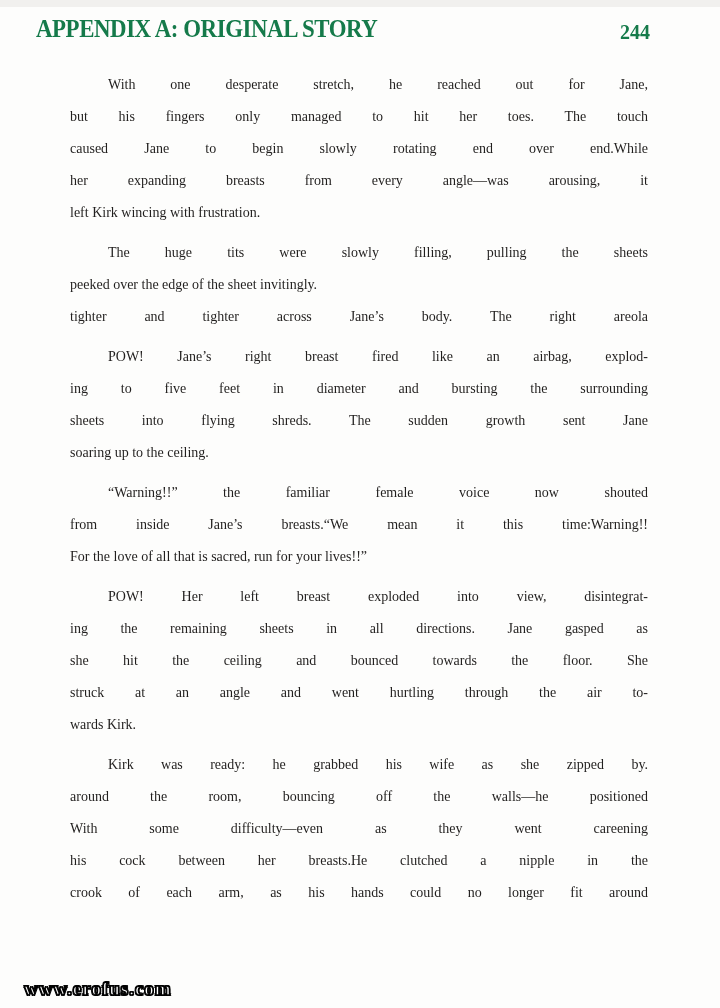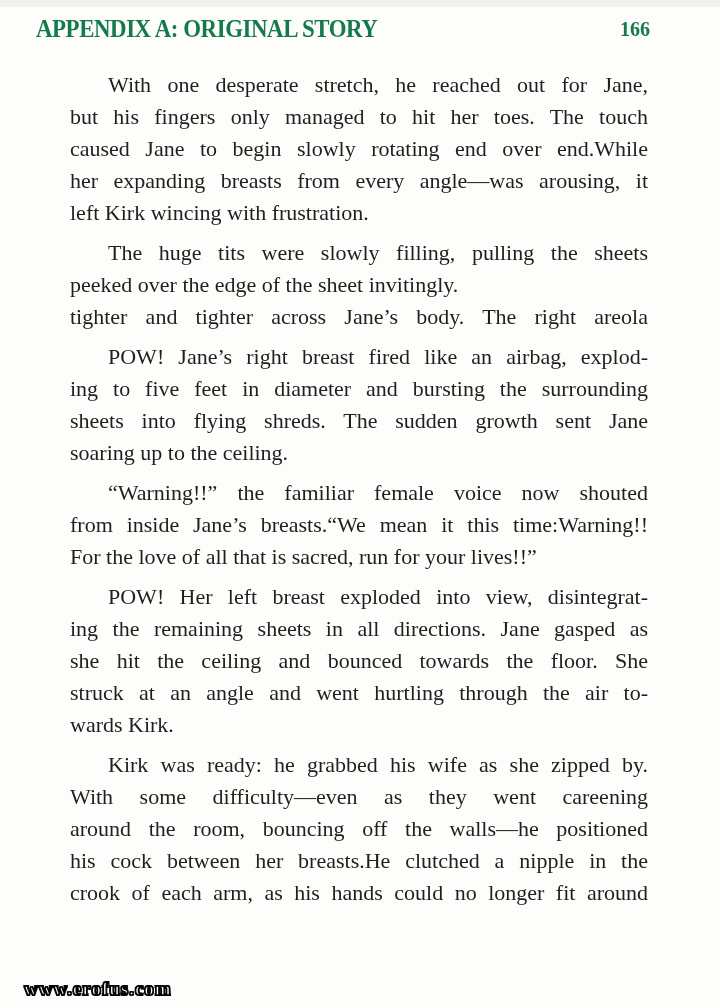--- a/index.html
+++ b/index.html
@@ -16,21 +16,21 @@
     font-family:"Liberation Serif", serif;
     position:relative;
     overflow:hidden;
   }
   .scan-edge{
     position:absolute;top:0;left:0;width:720px;height:7px;
     background:#f1f0ee;
   }
   .page-header{
     position:absolute;left:36px;right:70px;top:14px;
-    display:flex;justify-content:space-between;align-items:center;
+    display:flex;justify-content:space-between;align-items:flex-end;
   }
   .page-header h1{
     margin:0;
     font-size:26px;
     font-weight:bold;
     color:var(--green);
     letter-spacing:-0.5px;
     transform:scaleX(0.88);
     transform-origin:left center;
     white-space:nowrap;
@@ -40,21 +40,21 @@
     font-weight:bold;
     color:var(--green);
   }
   .story{
     position:absolute;
     left:70px;top:69px;width:578px;
     color:var(--ink);
   }
   .paragraph{margin:0 0 8px 0;}
   .line{
-    font-size:22px;
+    font-size:14px;
     line-height:32px;
     text-align:justify;
     text-align-last:justify;
   }
   .line.indent{padding-left:38px;}
   .line.endline{text-align-last:left;}
   .watermark{
     position:absolute;
     left:24px;top:977px;
     font-size:19px;
@@ -70,21 +70,21 @@
        1px  1px 0 var(--wm-outline);
   }
 </style>
 </head>
 <body>
 
 <div class="scan-edge"></div>
 
 <header class="page-header">
   <h1>APPENDIX A: ORIGINAL STORY</h1>
-  <span class="page-number">166</span>
+  <span class="page-number">244</span>
 </header>
 
 <main class="story">
     <div class="paragraph">
       <div class="line indent">With one desperate stretch, he reached out for Jane,</div>
       <div class="line">but his fingers only managed to hit her toes. The touch</div>
       <div class="line">caused Jane to begin slowly rotating end over end.While</div>
       <div class="line">her expanding breasts from every angle—was arousing, it</div>
       <div class="line endline">left Kirk wincing with frustration.</div>
     </div>
@@ -106,20 +106,20 @@
     </div>
     <div class="paragraph">
       <div class="line indent">POW!  Her left breast exploded into view, disintegrat-</div>
       <div class="line">ing the remaining sheets in all directions. Jane gasped as</div>
       <div class="line">she hit the ceiling and bounced towards the floor. She</div>
       <div class="line">struck at an angle and went hurtling through the air to-</div>
       <div class="line endline">wards Kirk.</div>
     </div>
     <div class="paragraph">
       <div class="line indent">Kirk was ready: he grabbed his wife as she zipped by.</div>
+      <div class="line">around the room, bouncing off the walls—he positioned</div>
       <div class="line">With some difficulty—even as they went careening</div>
-      <div class="line">around the room, bouncing off the walls—he positioned</div>
       <div class="line">his cock between her breasts.He clutched a nipple in the</div>
       <div class="line">crook of each arm, as his hands could no longer fit around</div>
     </div>
   </main>
 
 <div class="watermark">www.erofus.com</div>
 
 </body></html>

